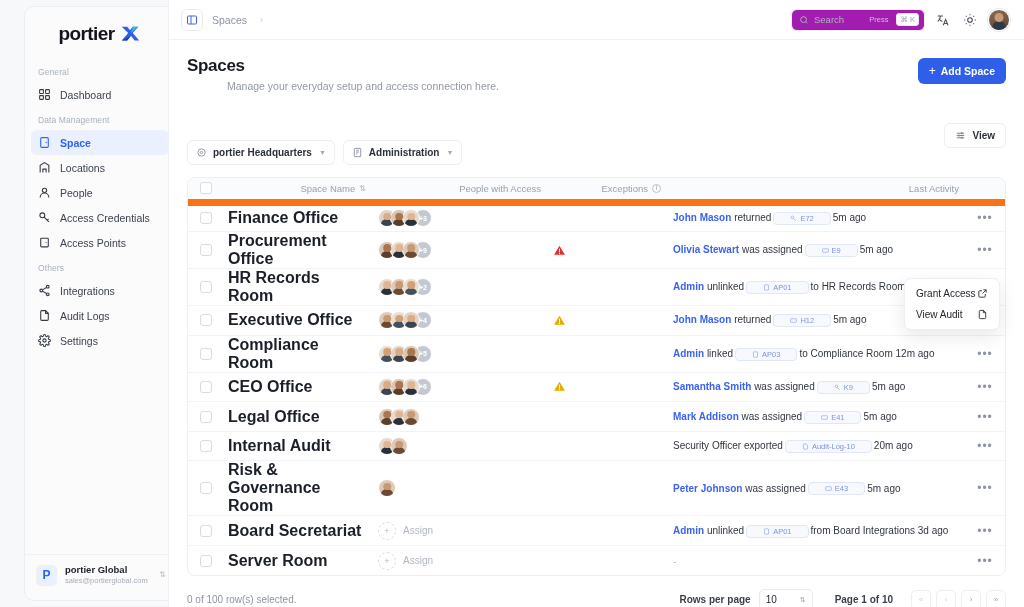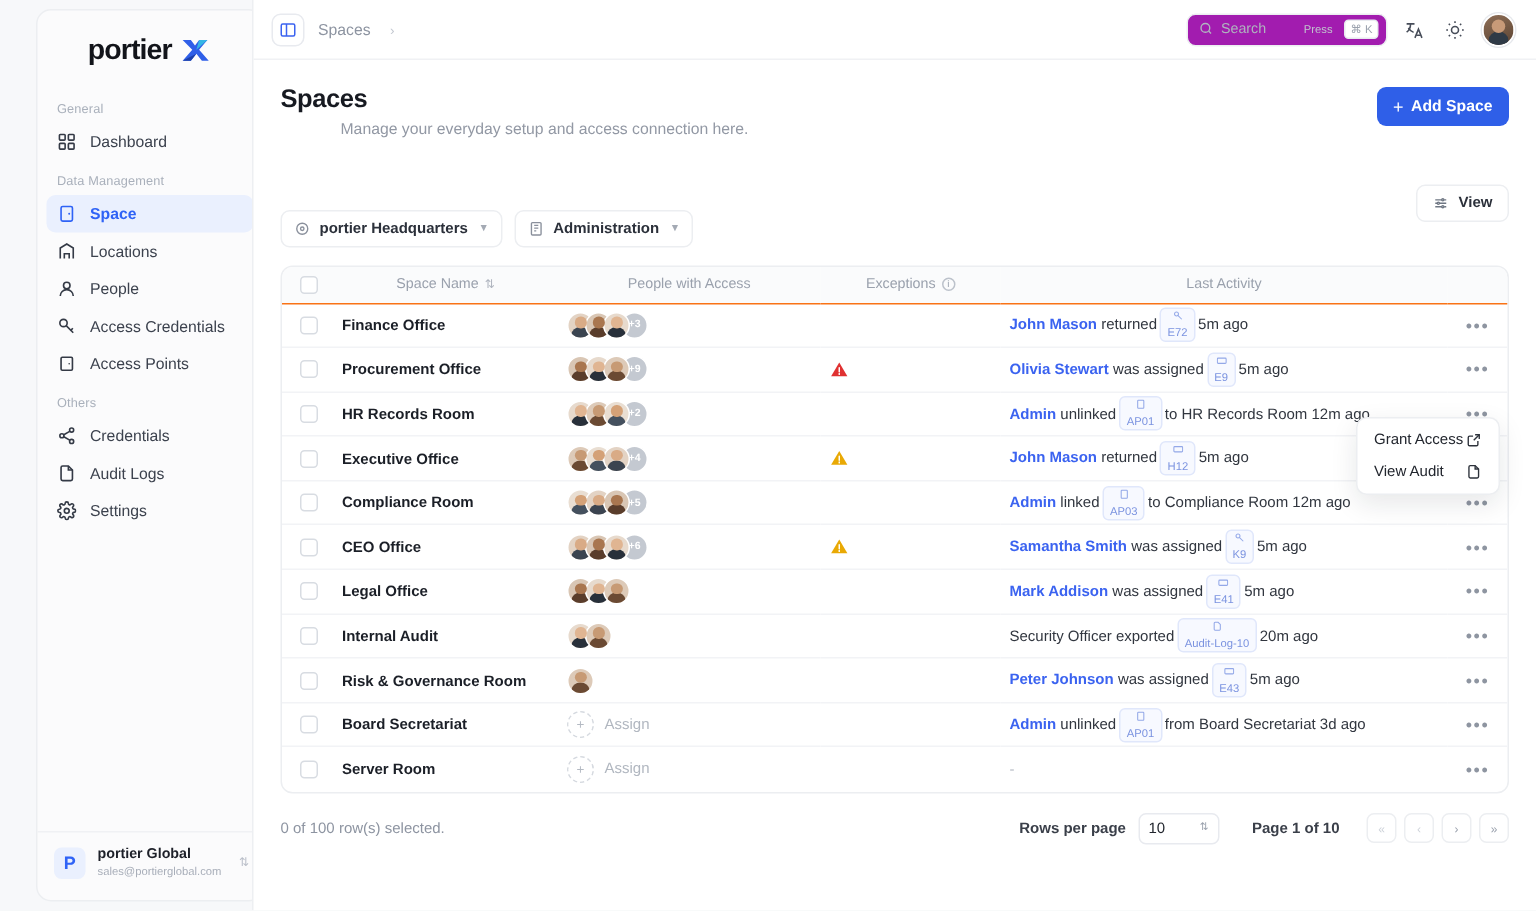--- a/index.html
+++ b/index.html
@@ -170,22 +170,22 @@
   .btn-view svg { width: 11px; height: 11px; color: #6f7783; }
 
   
   .table-wrap {
     margin-top: 12px; border: 1px solid #eceef1; border-radius: 8px;
     overflow: hidden; background: #fff;
   }
   table { width: 100%; border-collapse: collapse; table-layout: fixed; }
   thead tr { background: #fafbfc; }
   th {
-    text-align: center; font-size: 9.5px; font-weight: 400; color: #9aa1ad;
-    height: 24px; padding: 0 6px; border-bottom: 1px solid #f97316;
+    text-align: right; font-size: 9.5px; font-weight: 400; color: #9aa1ad;
+    height: 24px; padding: 0 6px; border-bottom: 7px solid #f97316;
   }
   th.c-check { width: 34px; padding-left: 12px; }
   th.c-name  { width: 150px; }
   th.c-ppl   { width: 175px; }
   th.c-exc   { width: 120px; }
   th.c-act   { width: auto; }
   th.c-menu  { width: 40px; }
   .th-in { display: inline-flex; align-items: center; gap: 4px; }
   .sort-ico { font-size: 8px; color: #aeb4be; }
   .info-ico {
@@ -194,21 +194,21 @@
     align-items: center; justify-content: center; line-height: 1;
   }
   tbody tr { border-bottom: 1px solid #f2f3f6; }
   tbody tr:last-child { border-bottom: none; }
   td { height: 29.6px; padding: 0 6px; font-size: 10.5px; color: #20242c; vertical-align: middle; }
   td.c-check { padding-left: 12px; }
   .cbox {
     width: 12px; height: 12px; border: 1px solid #d8dce2;
     border-radius: 3px; background: #fff; cursor: pointer; display: block;
   }
-  .sp-name { font-weight: 600; color: #1b1f27; font-size: 10px; }
+  .sp-name { font-weight: 600; color: #1b1f27; font-size: 16px; }
 
   .avs { display: flex; align-items: center; }
   .av {
     width: 18px; height: 18px; border-radius: 50%;
     border: 1.5px solid #fff; margin-left: -6px;
     position: relative; overflow: hidden; flex: 0 0 18px;
   }
   .av:first-child { margin-left: 0; }
   .av::before {
     content:""; position:absolute; left:50%; top:15%;
@@ -239,23 +239,22 @@
   }
   .assign-txt { font-size: 10px; color: #b1b7c0; }
 
   .warn { width: 13px; height: 13px; display:block; }
 
   .act { font-size: 10px; color: #31363f; white-space: nowrap; }
   .act .who { color: #3b63f0; font-weight: 600; }
   .act .tok {
     display: inline-flex; align-items: center; gap: 3px;
     border: 1px solid #e0e7fb; border-radius: 4px; background: #f7f9ff;
-    color: #7b93e0; font-size: 7.5px; padding: 1px 4px; margin: 0 2px;
+    color: #7b93e0; font-size: 7.5px; padding: 1px 16px; margin: 0 2px;
     vertical-align: middle;
-    flex-direction: column;
   }
   .act .tok svg { width: 7px; height: 7px; color: #93a8e8; }
   .act .dash { color: #b7bcc5; }
 
   .dots {
     color: #8e95a1; font-size: 12px; letter-spacing: 1px;
     cursor: pointer; text-align: center; line-height: 1; user-select: none;
   }
 
   
@@ -376,21 +375,21 @@
       <div class="nav-group-label">Others</div>
       <div class="nav-item">
         <span class="nav-ico">
           <svg viewBox="0 0 24 24" fill="none" stroke="currentColor" stroke-width="2">
               <circle cx="18" cy="5" r="2.5"></circle>
               <circle cx="6" cy="12" r="2.5"></circle>
               <circle cx="18" cy="19" r="2.5"></circle>
               <path d="M8.4 10.8l7.2-4.2M8.4 13.2l7.2 4.2"></path>
             </svg>
         </span>
-        <span>Credentials</span>
+        <span>Integrations</span>
       </div>
       <div class="nav-item">
         <span class="nav-ico">
           <svg viewBox="0 0 24 24" fill="none" stroke="currentColor" stroke-width="2">
               <path d="M14 3H7a2 2 0 0 0-2 2v14a2 2 0 0 0 2 2h10a2 2 0 0 0 2-2V8z"></path>
               <path d="M14 3v5h5"></path>
             </svg>
         </span>
         <span>Audit Logs</span>
       </div>
@@ -766,21 +765,21 @@
                     <span class="assign-plus">+</span>
                     <span class="assign-txt">Assign</span>
                   </div>
                 </td>
                 <td></td>
                 <td><span class="act"><span class="who">Admin</span> <span>unlinked</span><span class="tok">
                       <svg viewBox="0 0 24 24" fill="none" stroke="currentColor" stroke-width="2.4">
                         <rect x="5" y="3" width="14" height="18" rx="1.5"></rect>
                       </svg>
                       <span>AP01</span>
-                    </span><span>from Board Secretariat </span><span>3d ago</span></span></td>
+                    </span><span>from Board Integrations </span><span>3d ago</span></span></td>
                 <td>
                   <div class="dots">•••</div>
                 </td>
               </tr>
               <tr>
                 <td class="c-check">
                   <span class="cbox"></span>
                 </td>
                 <td><span class="sp-name">Server Room</span></td>
                 <td>

